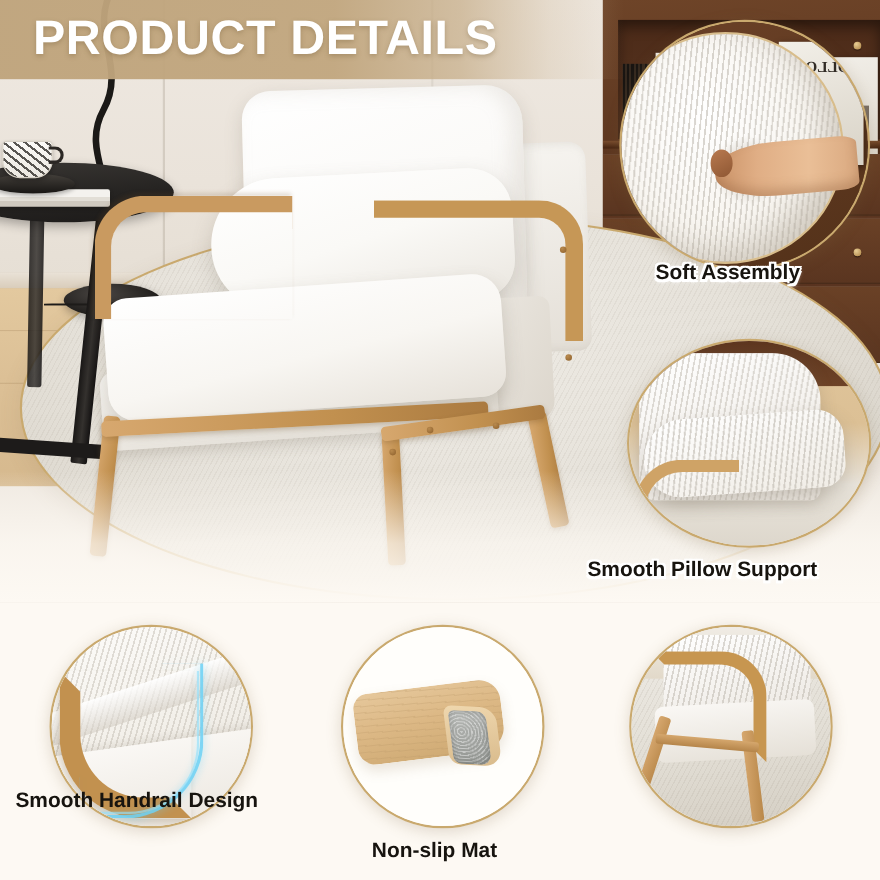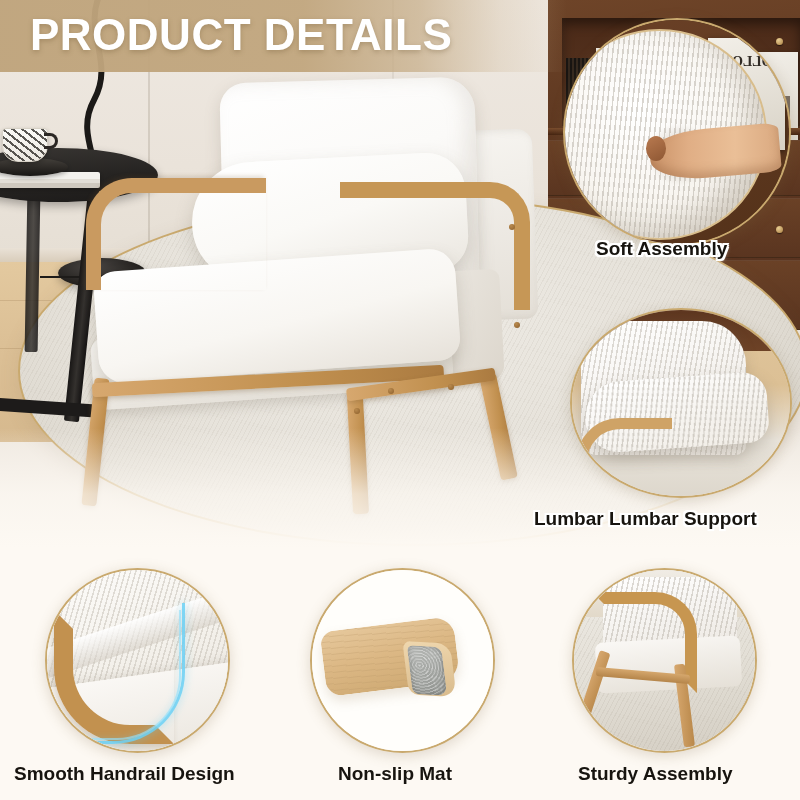--- a/index.html
+++ b/index.html
@@ -579,45 +579,44 @@
   </div>
   <div class="cap cap-outline" style="left:596px;top:238px;">Soft Assembly</div>
 
   <div class="callout" style="left:570px;top:308px;width:222px;height:190px;">
     <div class="c2-floor"></div>
     <div class="c2-dresser"></div>
     <div class="c2-backcush"></div>
     <div class="c2-pillow"></div>
     <div class="c2-arm"></div>
   </div>
-  <div class="cap cap-outline" style="left:534px;top:508px;">Lumbar Lumbar Support</div>
+  <div class="cap cap-outline" style="left:534px;top:508px;">Smooth Pillow Support</div>
 
   <div class="callout" style="left:45px;top:568px;width:185px;height:185px;">
     <div class="c3-bg"></div>
     <div class="c3-fold"></div>
     <div class="c3-seat"></div>
     <div class="c3-rail"></div>
     <div class="c3-glow"></div>
     <div class="c3-glow2"></div>
   </div>
-  <div class="cap" style="left:14px;top:763px;">Smooth Handrail Design</div>
+  <div class="cap" style="left:14px;top:718px;">Smooth Handrail Design</div>
 
   <div class="callout" style="left:310px;top:568px;width:185px;height:185px;">
     <div class="c4-bg"></div>
     <div class="c4-leg"></div>
     <div class="c4-face"></div>
     <div class="c4-felt"></div>
   </div>
   <div class="cap" style="left:338px;top:763px;">Non-slip Mat</div>
 
   <div class="callout" style="left:572px;top:568px;width:185px;height:185px;">
     <div class="c5-rug"></div>
     <div class="c5-wallstrip"></div>
     <div class="c5-cushion"></div>
     <div class="c5-seat"></div>
     <div class="c5-arm"></div>
     <div class="c5-legA"></div>
     <div class="c5-legB"></div>
     <div class="c5-stretcher"></div>
   </div>
-  <div class="cap" style="left:578px;top:763px;">Sturdy Assembly</div>
 
 </div>
 
 </body></html>

